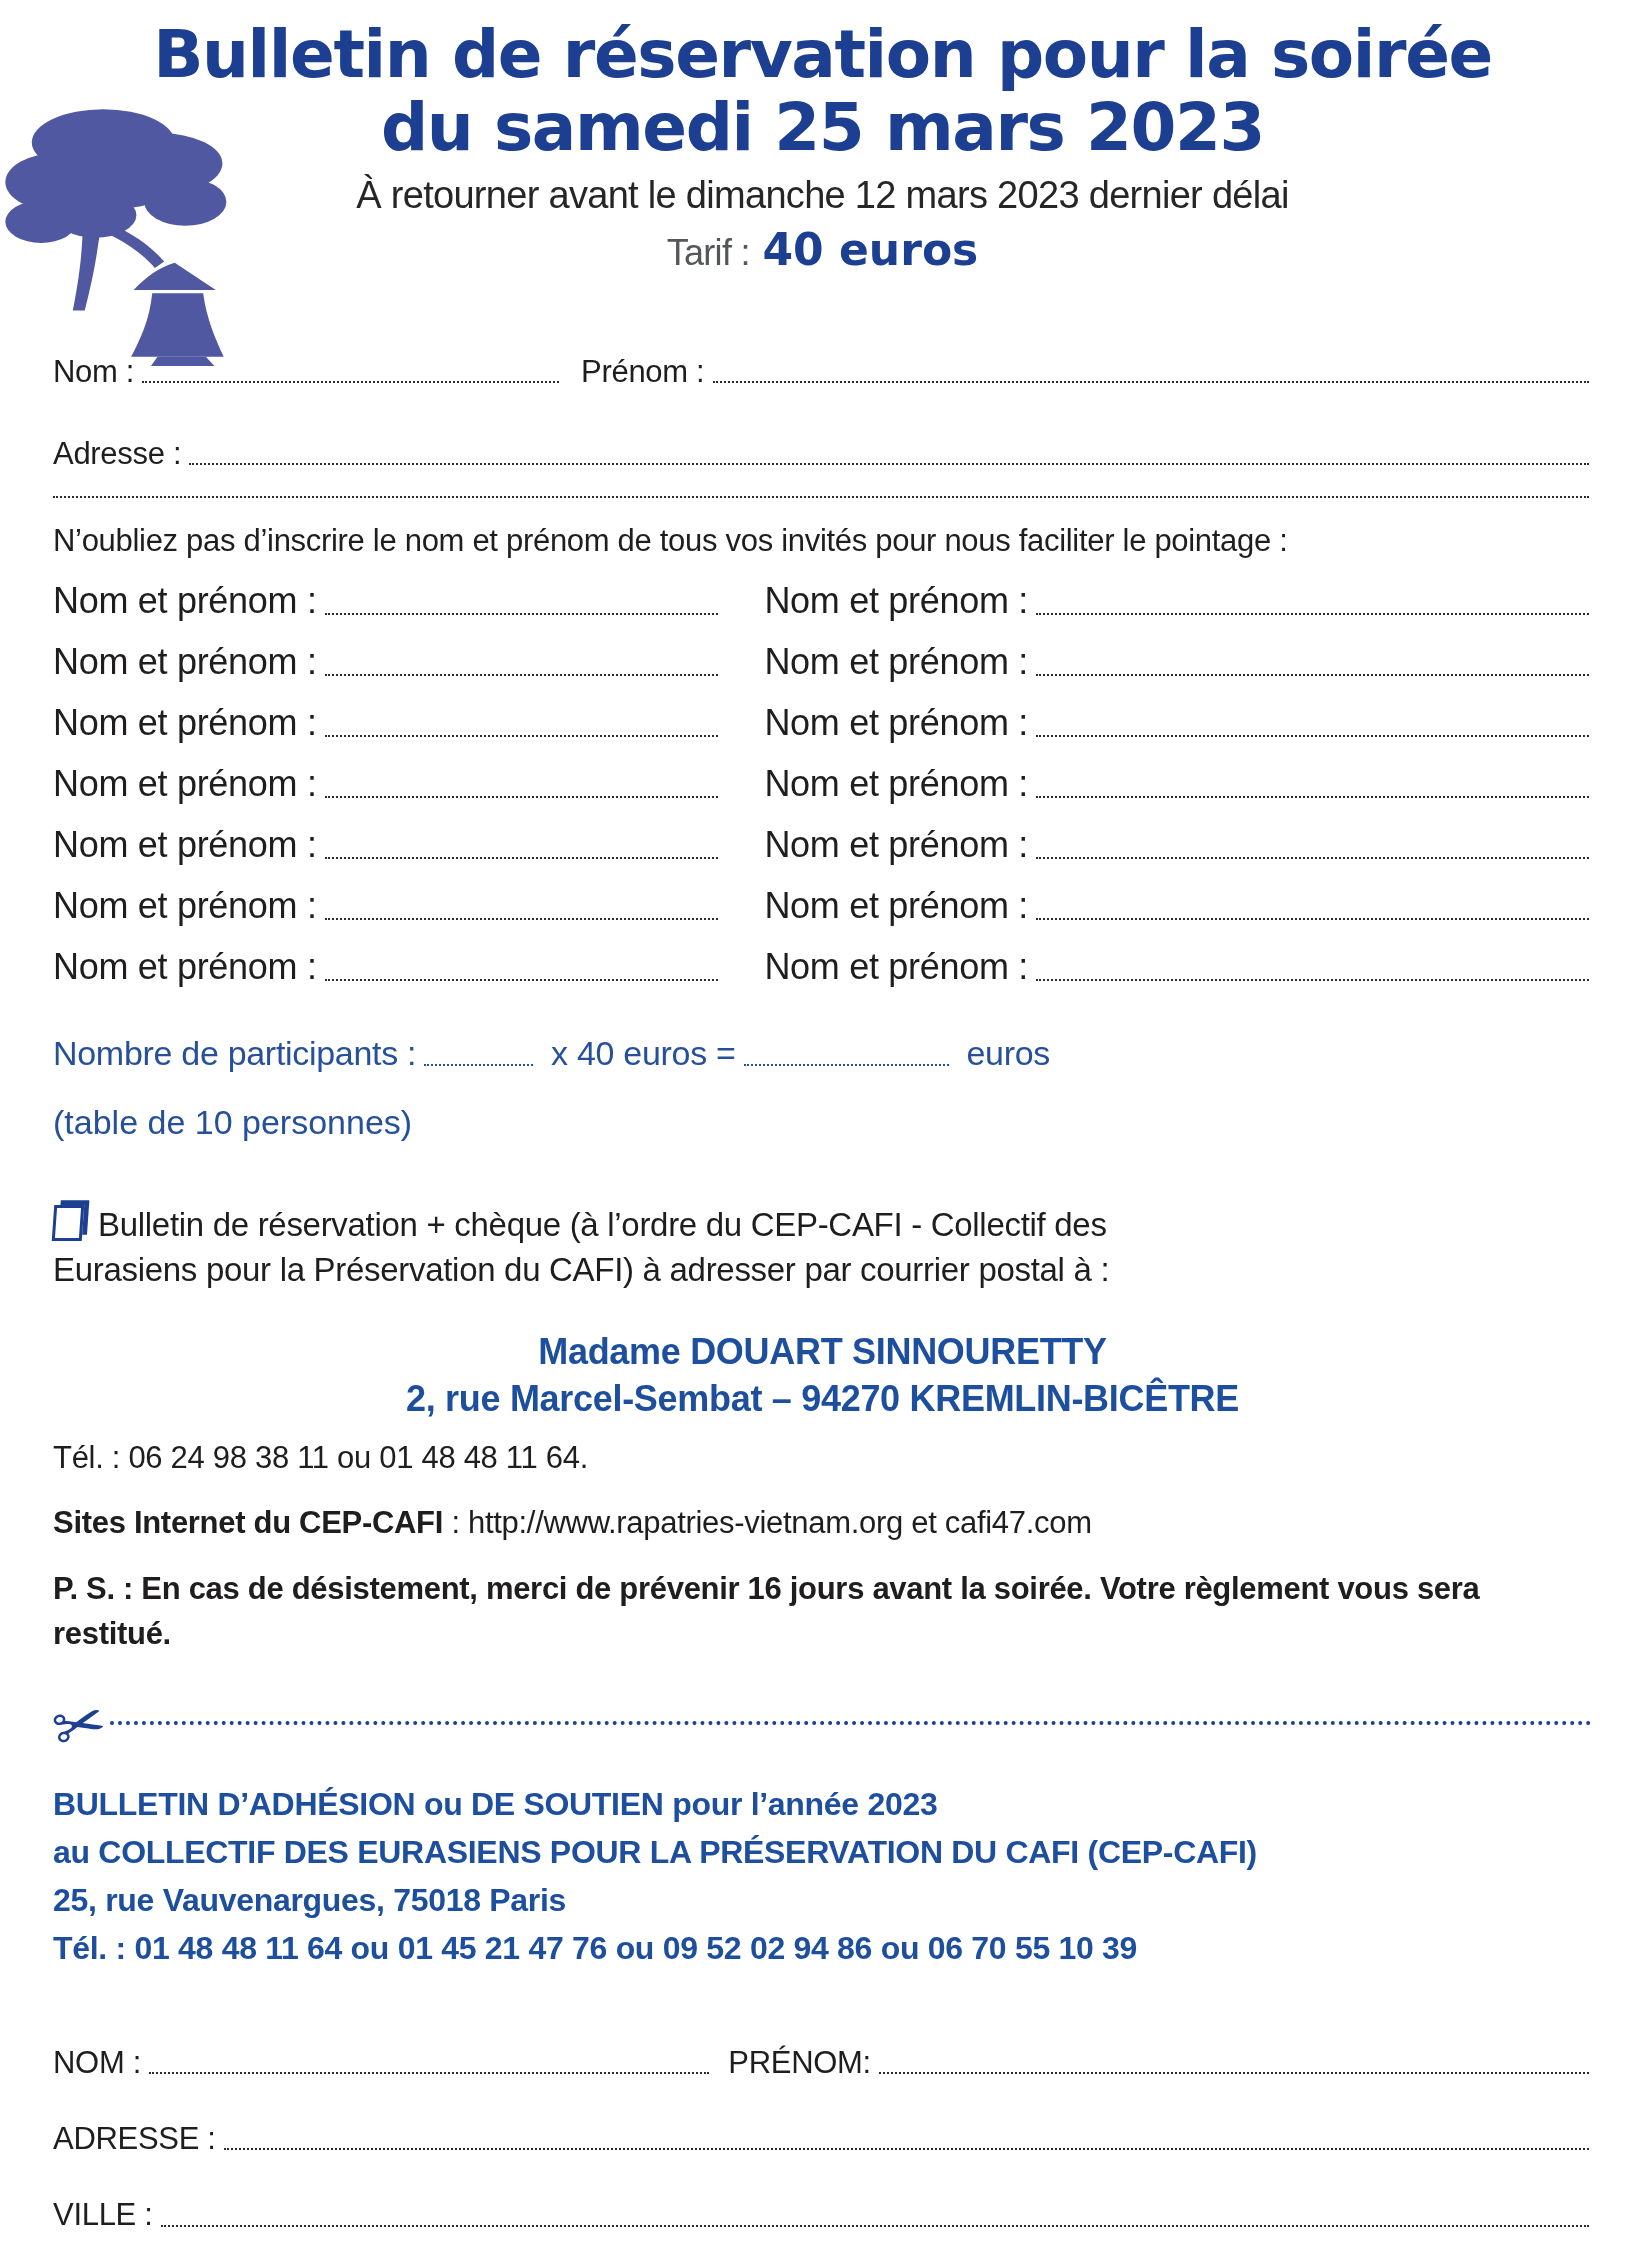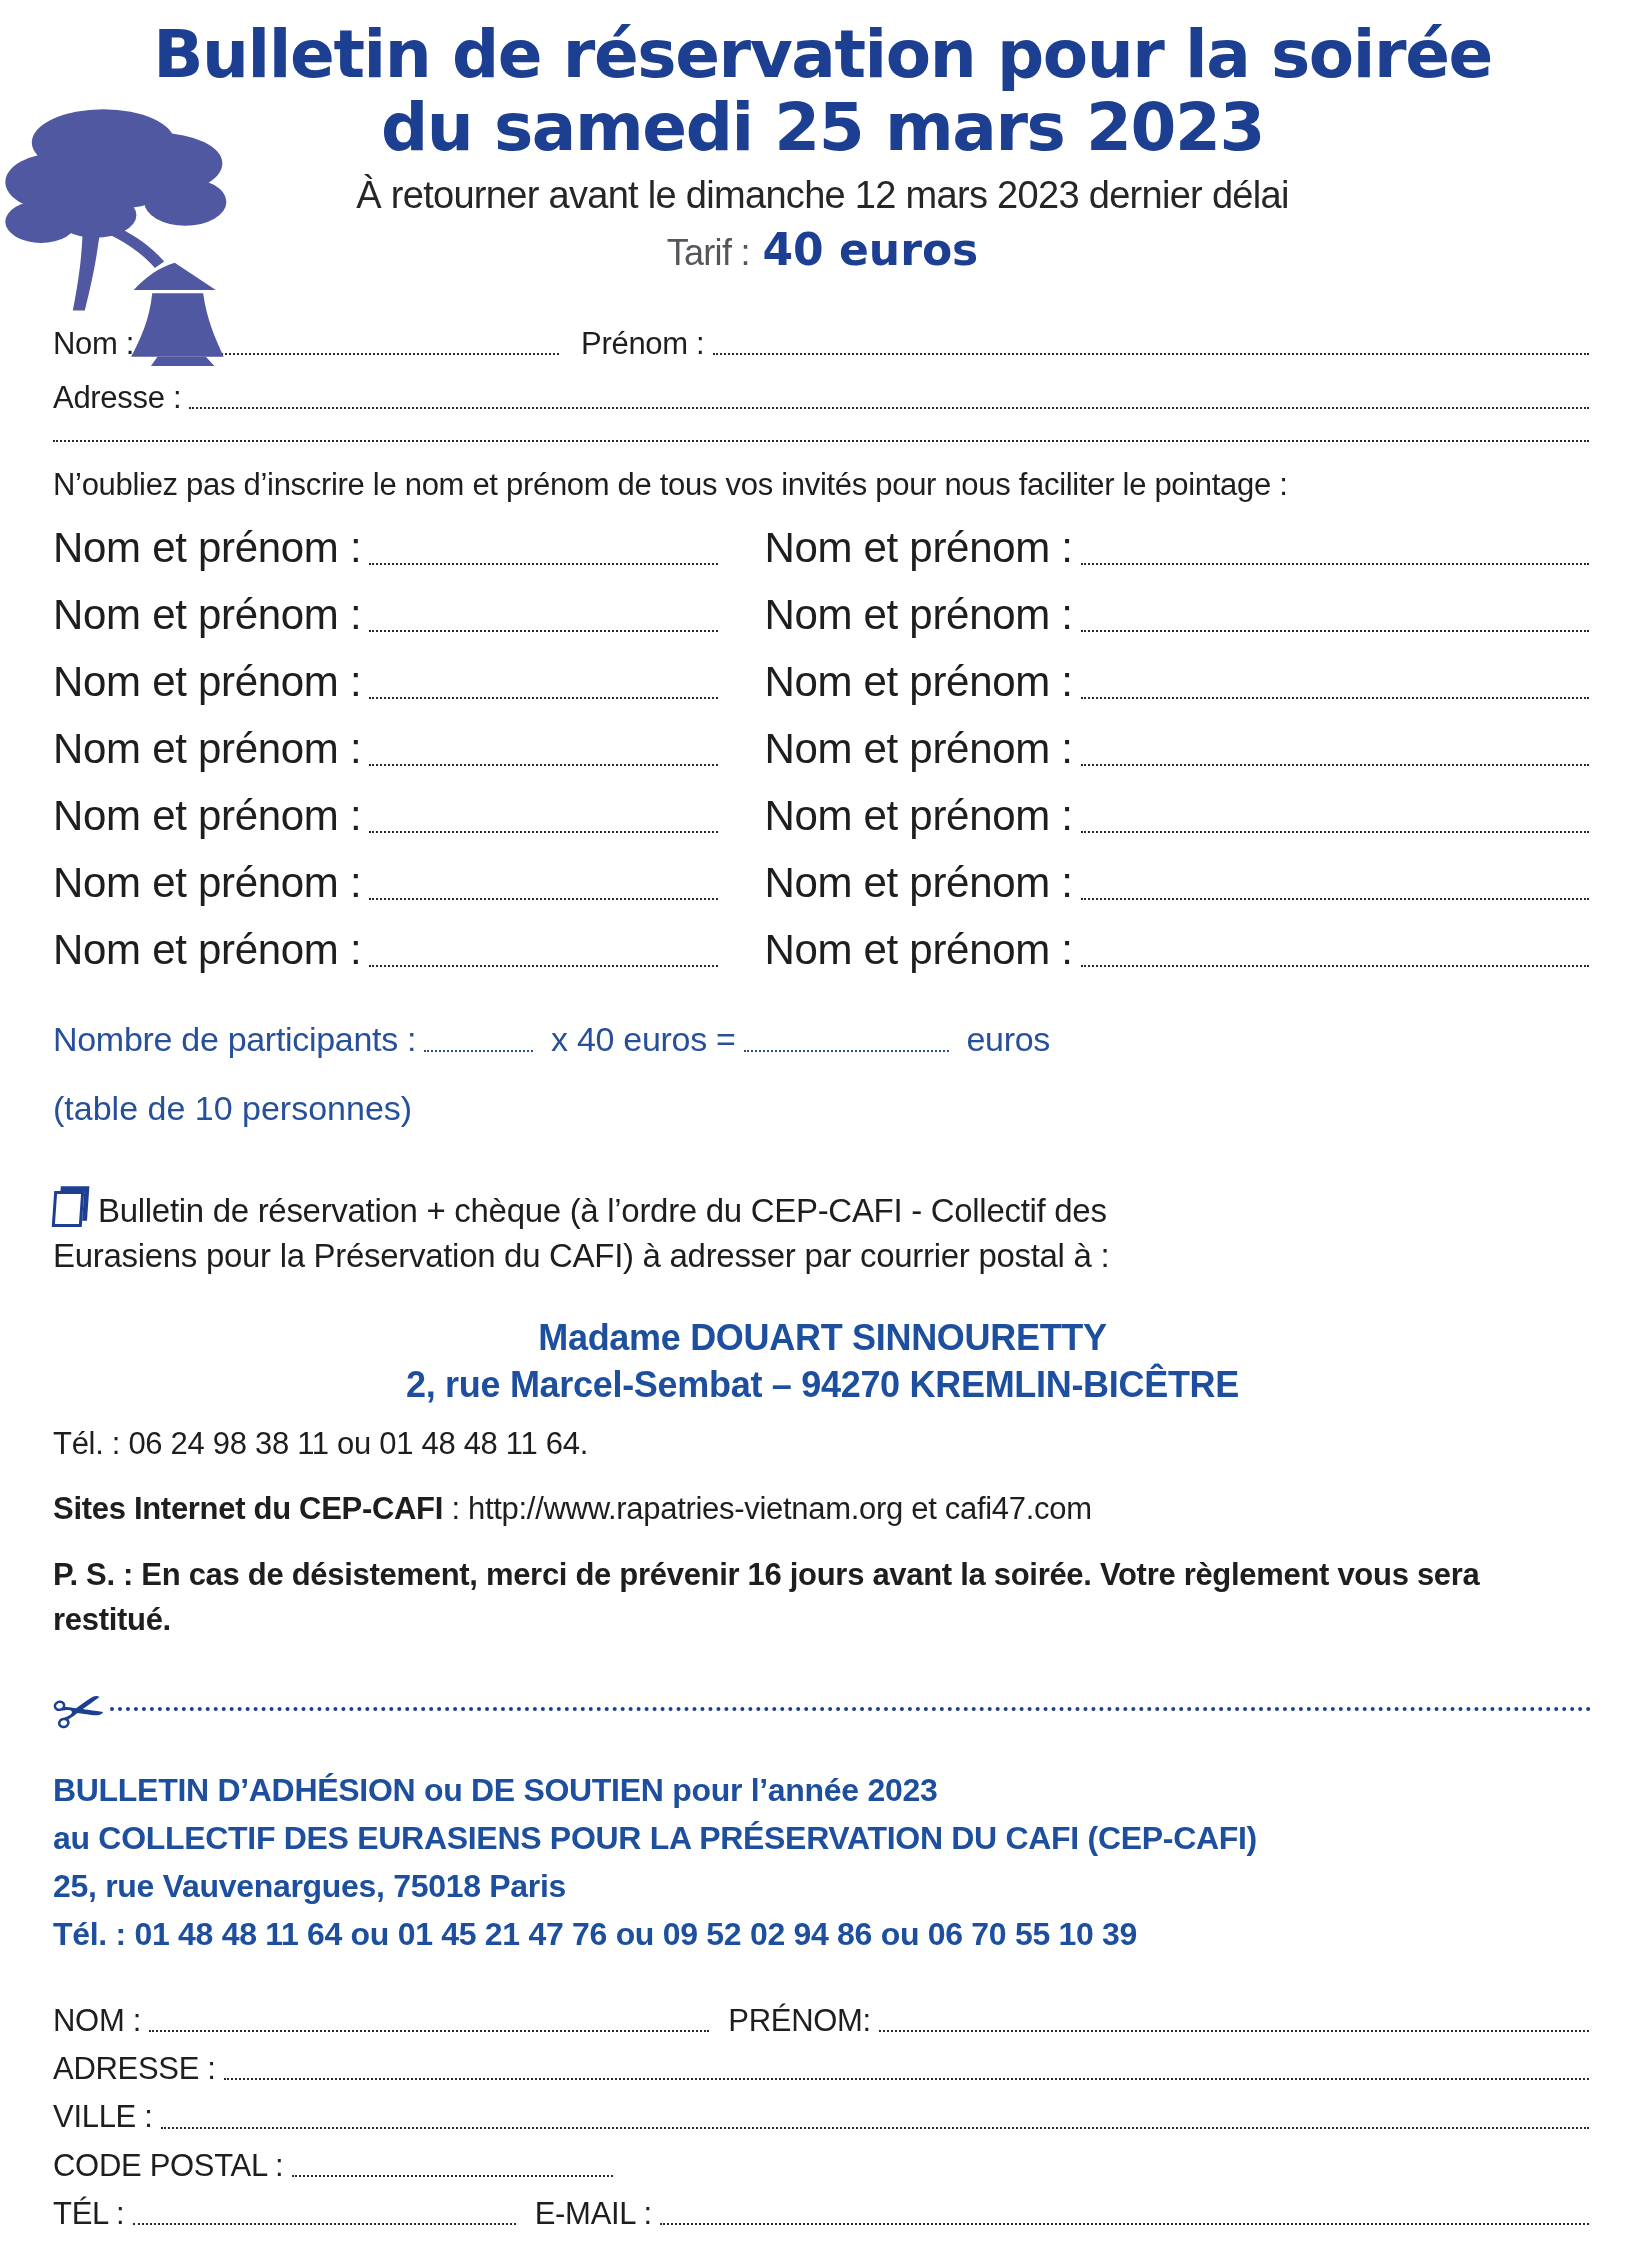--- a/index.html
+++ b/index.html
@@ -35,38 +35,38 @@
     font-weight:bold;font-size:44px;color:#1c3f92;margin-left:9.6px;
   }
   .logo{position:absolute;left:4.1px;top:90px;}
   
   .fields{margin-top:51px;}
   .fld{
     display:flex;align-items:flex-end;
     font-size:31px;letter-spacing:-0.3px;
     margin-bottom:18px;
   }
-  .fld .lbl{white-space:nowrap;}
+  .fld .lbl{white-space:nowrap;margin-top:28px;}
   .dots{
     flex:1 1 auto;
     border-bottom:2.7px dotted #2a2a2a;
     margin:0 2.7px 6.8px 8.2px;
     min-height:6.8px;
   }
   .dots.fixed{flex:0 0 auto;}
   .note{font-size:31px;letter-spacing:-0.3px;margin:5.5px 0 20.5px 0;}
   
   .guest-grid{
     display:grid;
     grid-template-columns:1fr 1.24fr;
     column-gap:44px;
   }
   .guest-row{
     display:flex;align-items:flex-end;
-    font-size:42px;letter-spacing:-0.3px;
+    font-size:36px;letter-spacing:-0.3px;
     margin-bottom:19px;
     text-align:center;
   }
   
   .blue-line{
     display:flex;align-items:flex-end;
     font-size:34px;color:#27509b;letter-spacing:-0.3px;
     margin-top:27px;
   }
   .blue-line .dots{border-bottom-color:#27509b;}

